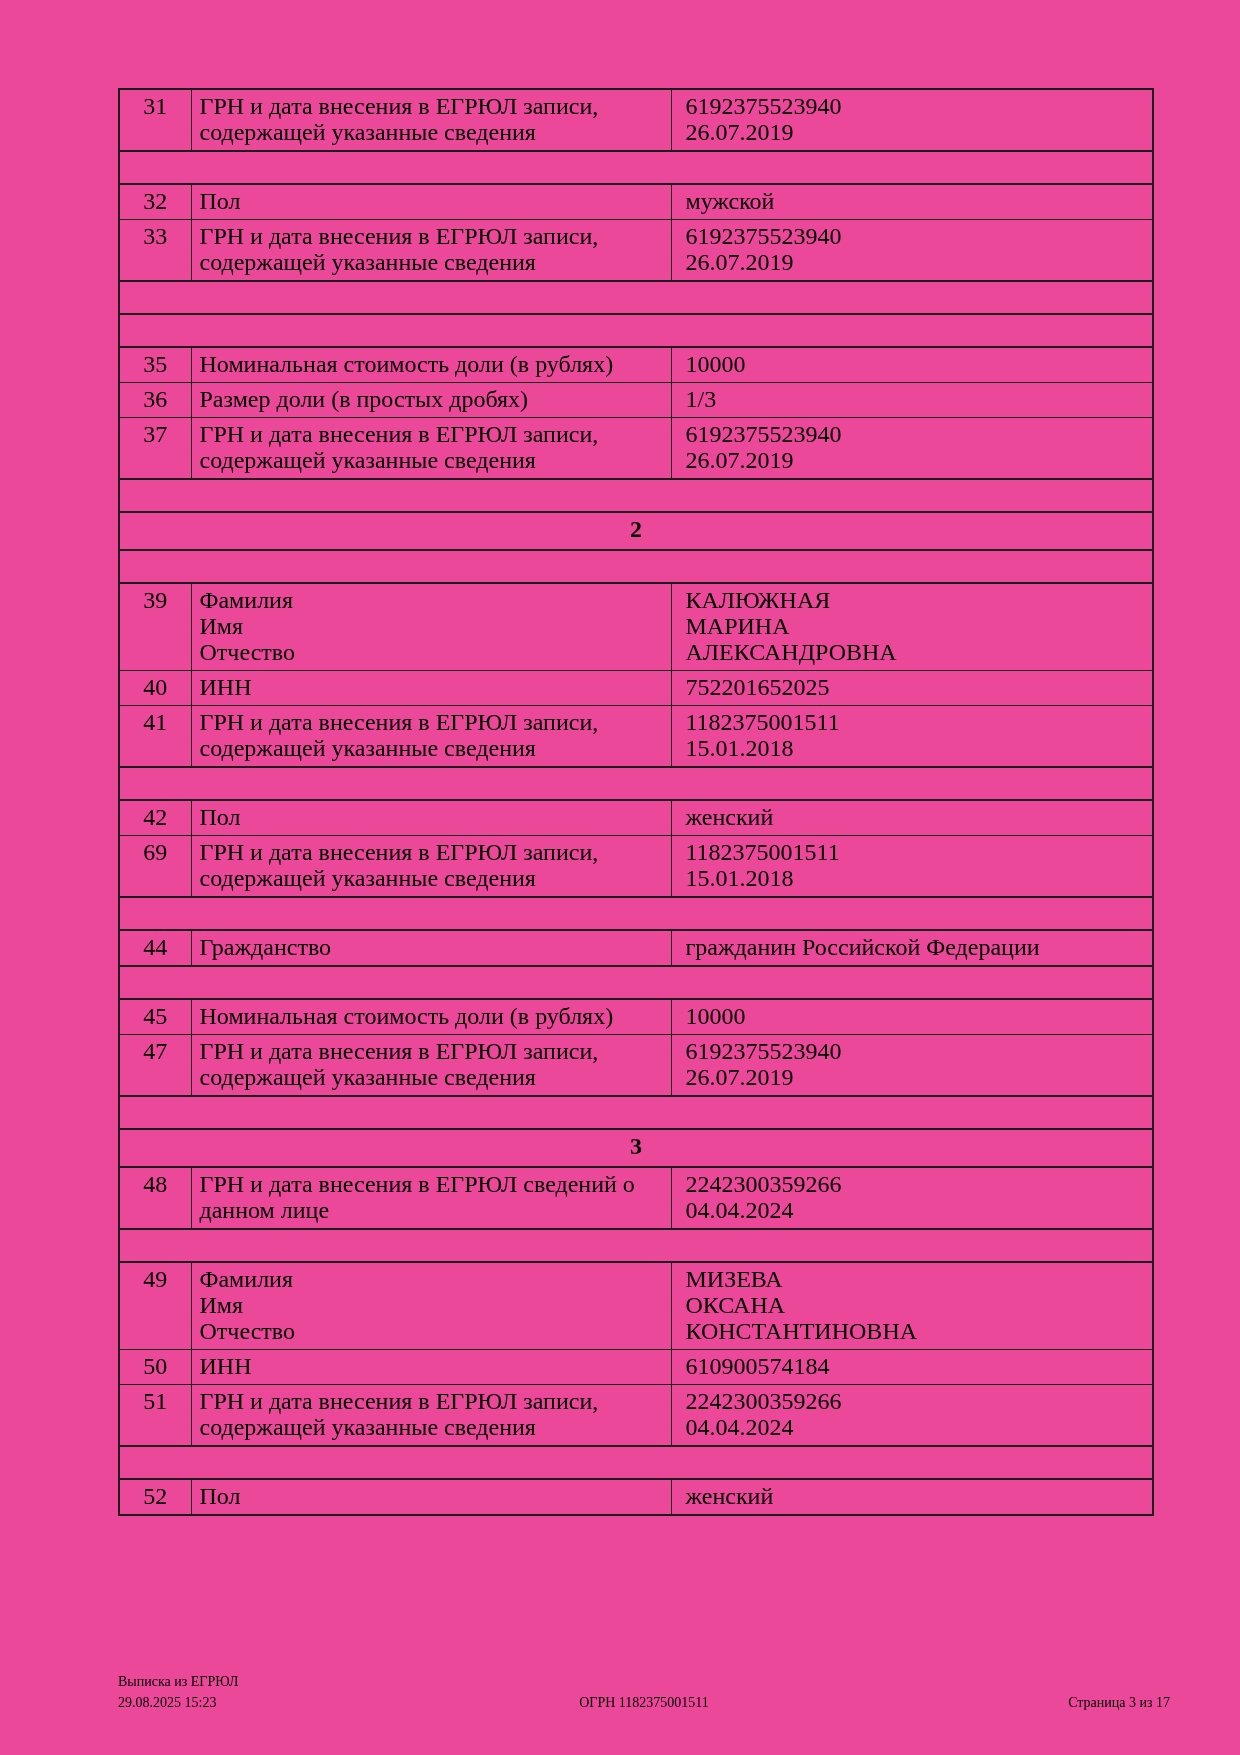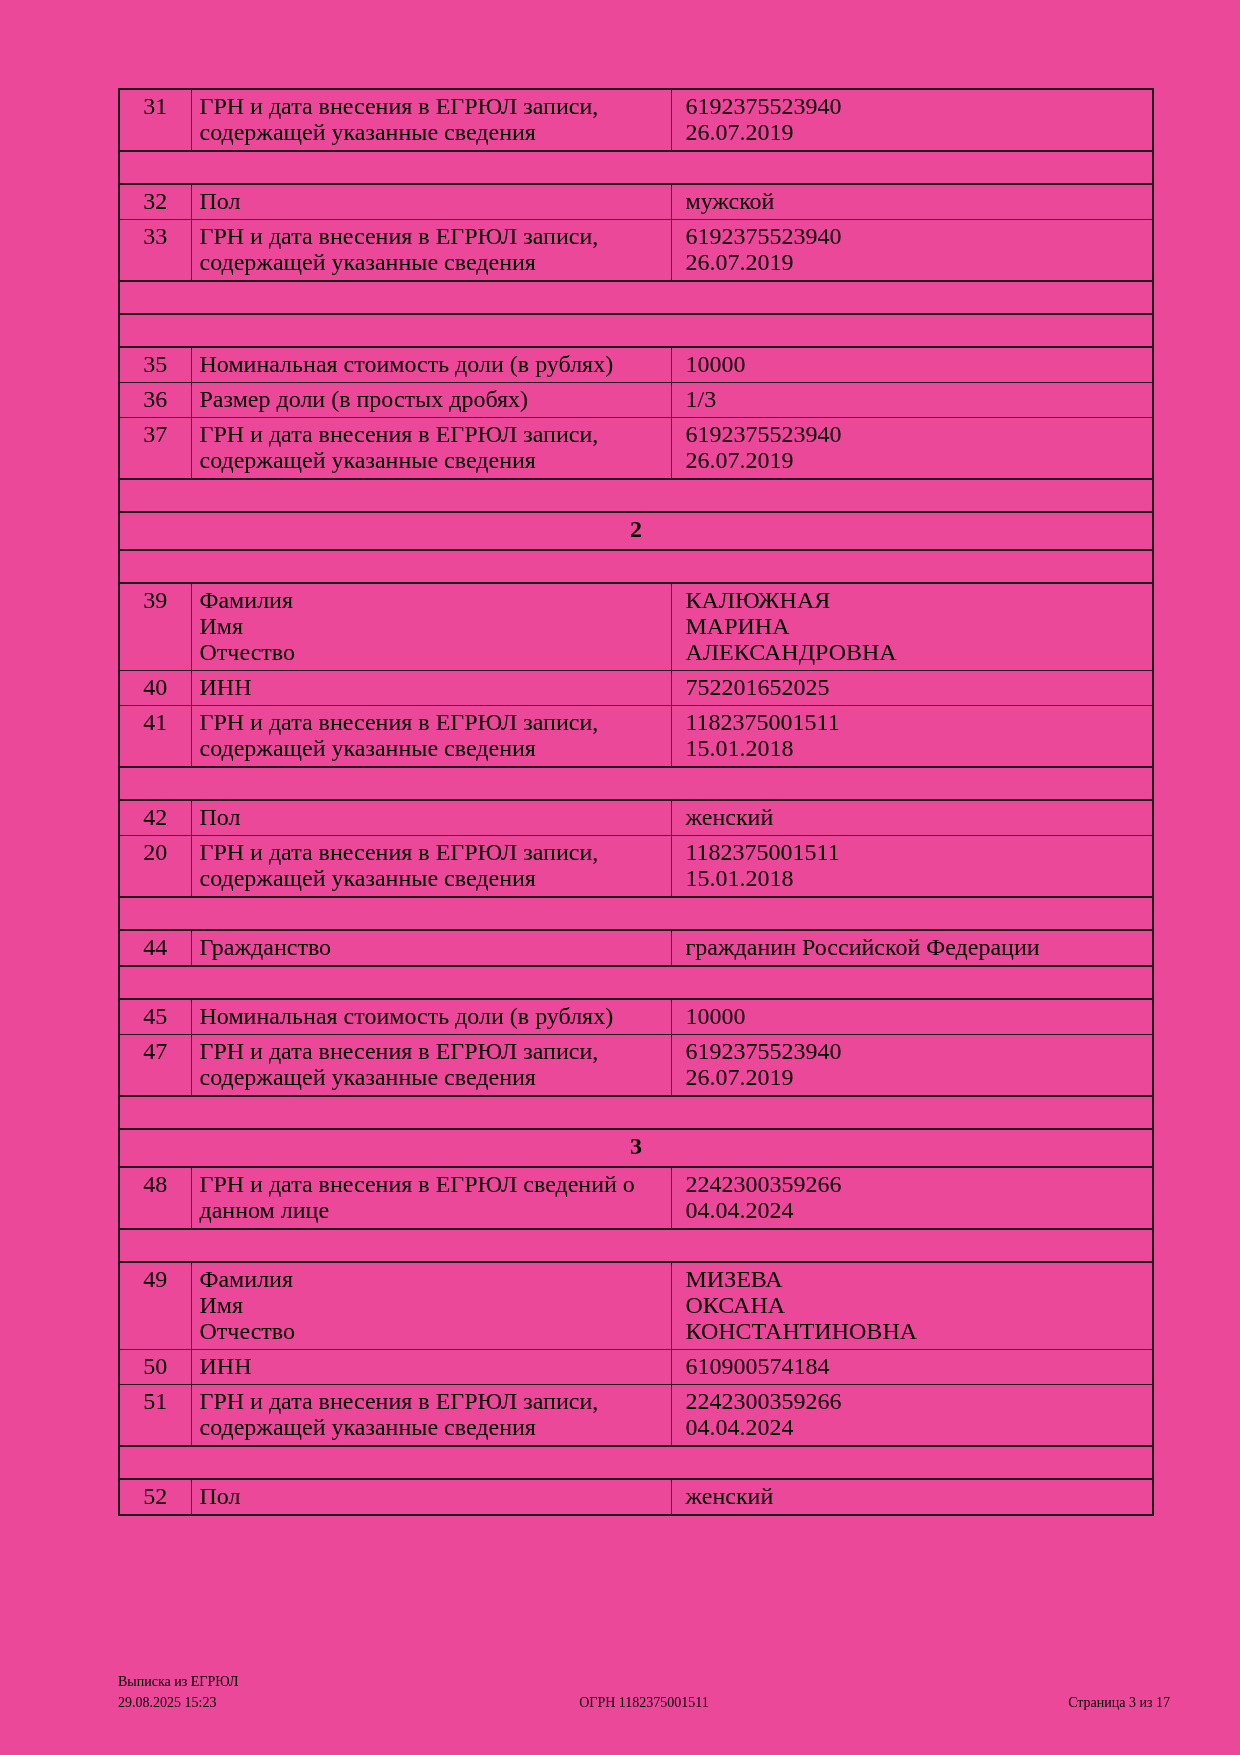--- a/index.html
+++ b/index.html
@@ -191,21 +191,21 @@
     <td class="c-spacer" colspan="3"></td>
   </tr>
 
   <tr class="row-data">
     <td class="c-num">42</td>
     <td class="c-label">Пол</td>
     <td class="c-value">женский</td>
   </tr>
 
   <tr class="row-data">
-    <td class="c-num">20</td>
+    <td class="c-num">69</td>
     <td class="c-label">ГРН и дата внесения в ЕГРЮЛ записи,
 содержащей указанные сведения</td>
     <td class="c-value">1182375001511
 15.01.2018</td>
   </tr>
 
   <tr class="row-spacer">
     <td class="c-spacer" colspan="3"></td>
   </tr>
 

